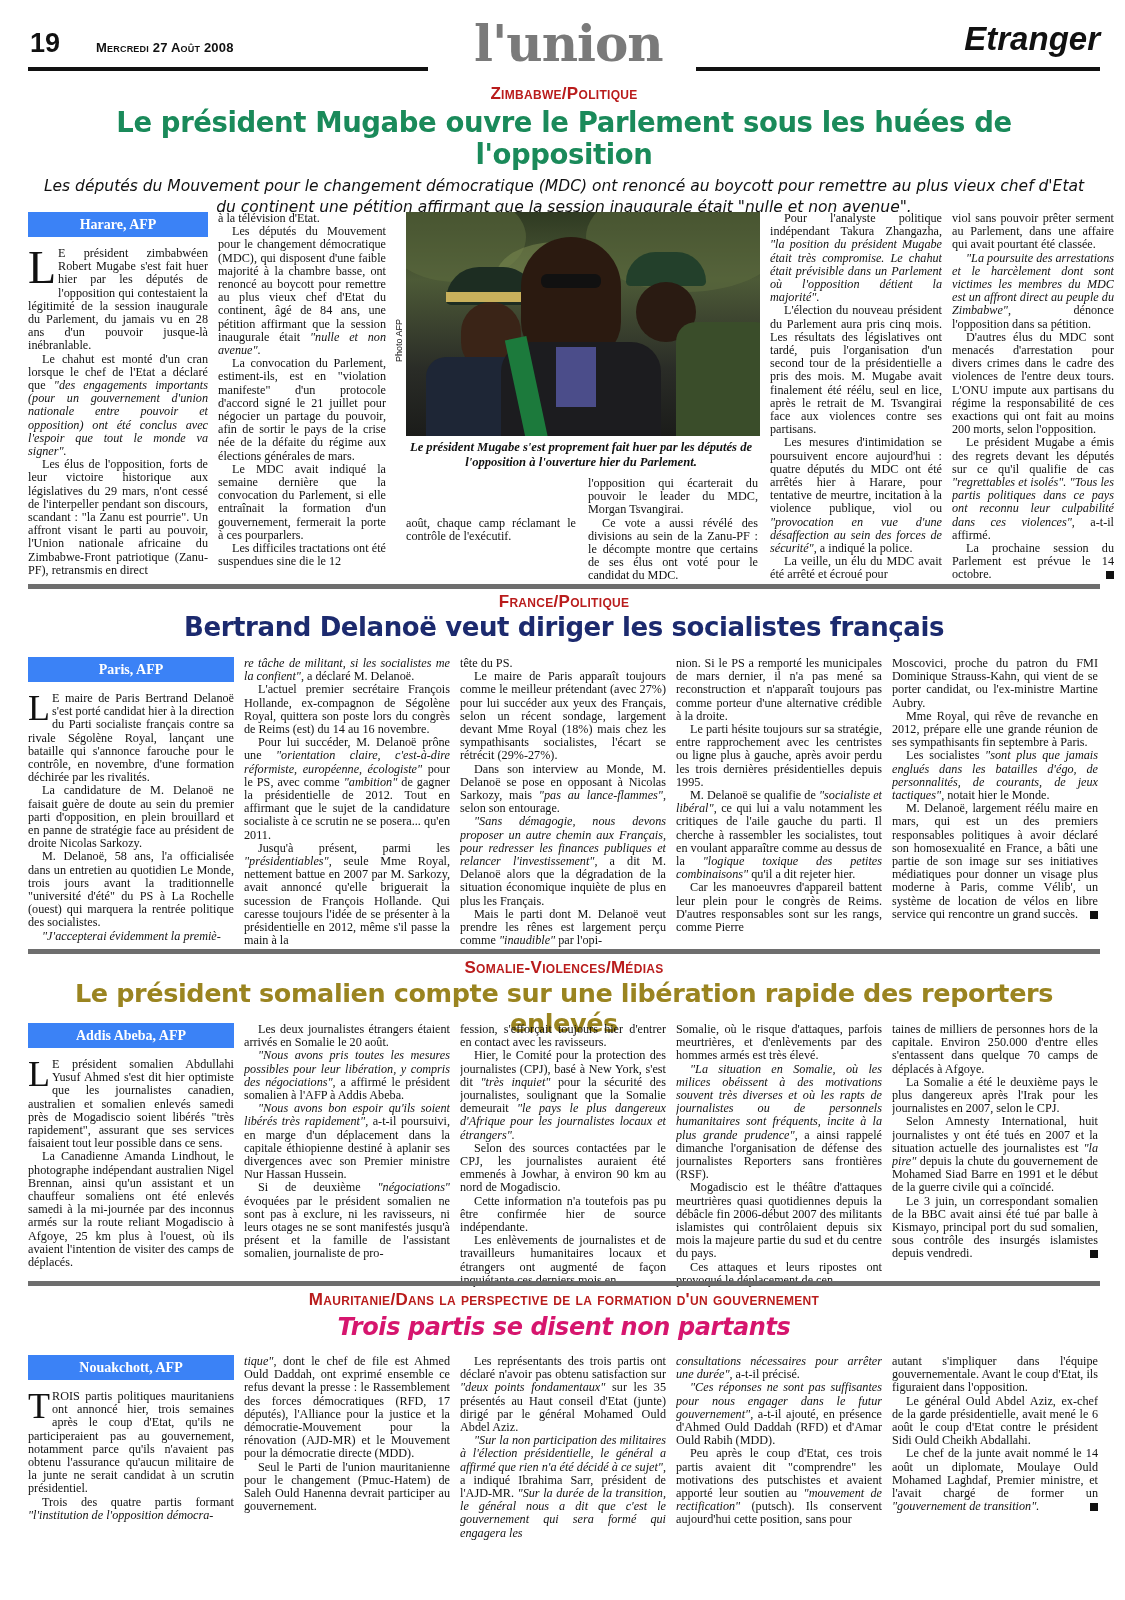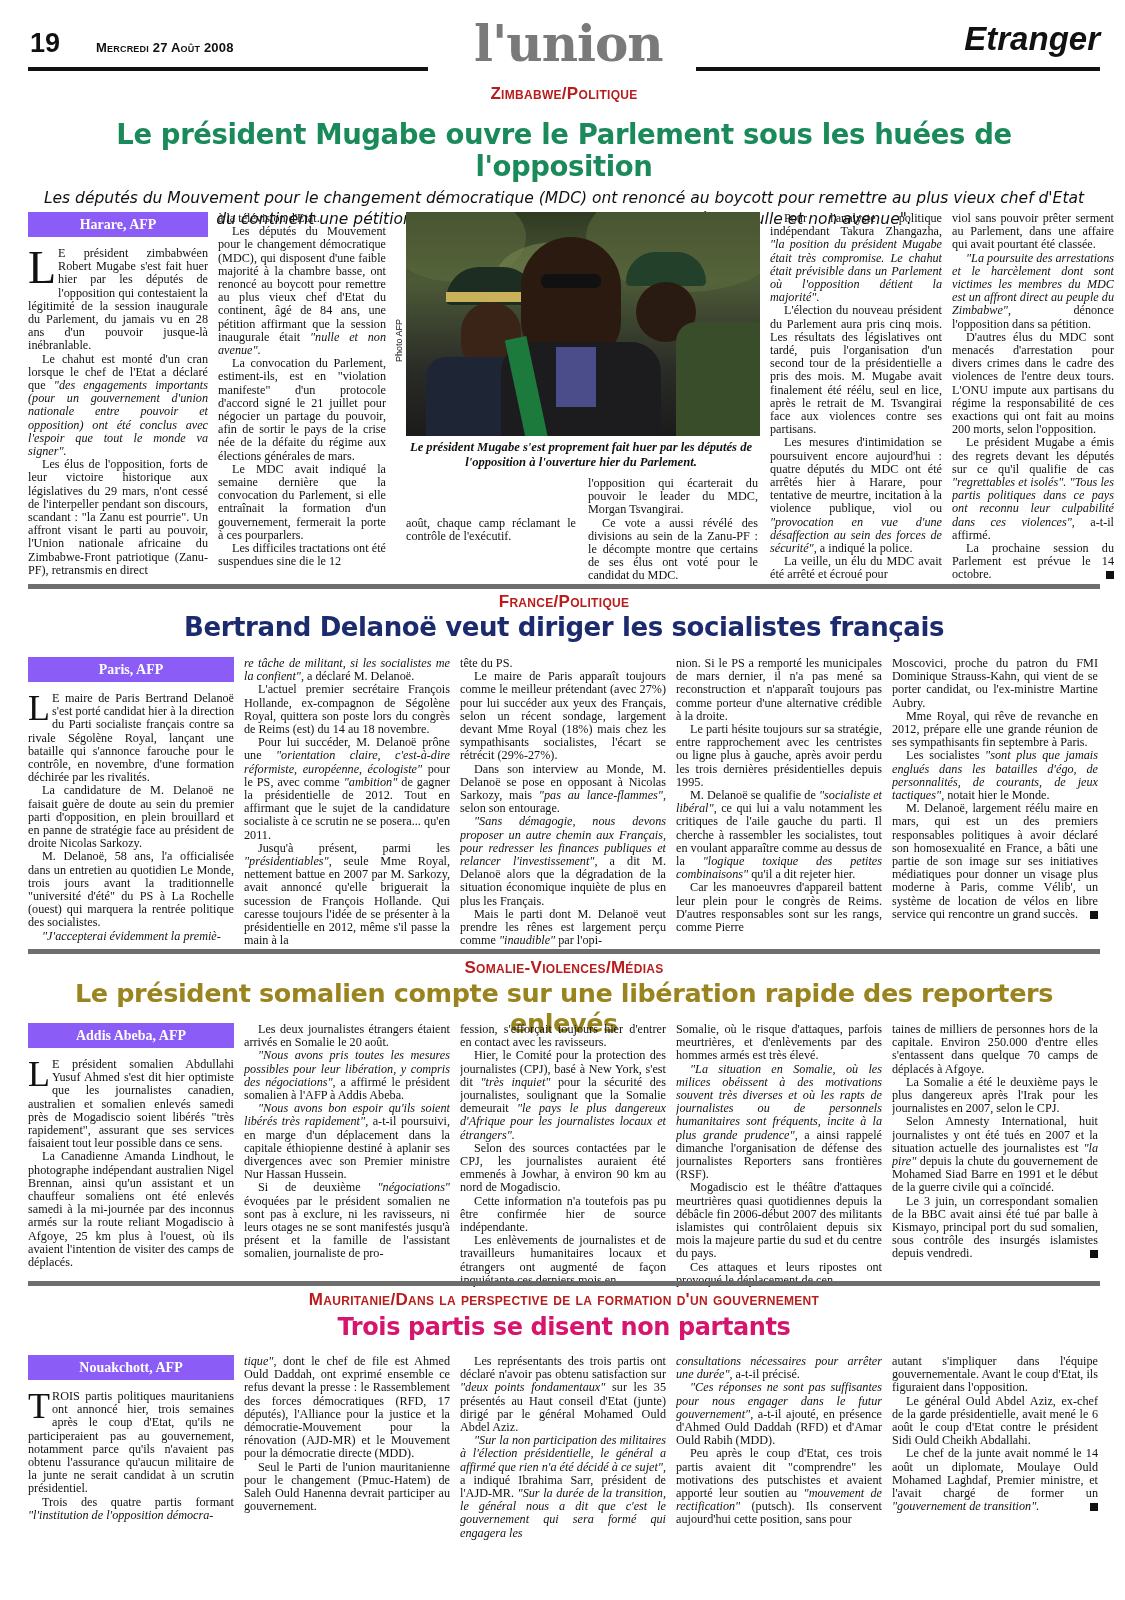--- a/index.html
+++ b/index.html
@@ -20,21 +20,21 @@
   .kicker { text-align: center; font-family: "Liberation Sans", sans-serif; font-weight: bold; font-variant: small-caps; color: #b91c1c; font-size: 17px; letter-spacing: 0.3px; }
   .headline { text-align: center; font-family: "DejaVu Sans", sans-serif; font-weight: bold; letter-spacing: -0.4px; }
   .standfirst { text-align: center; font-family: "DejaVu Sans", sans-serif; font-style: italic; font-size: 15.5px; line-height: 21px; color: #111; margin-top: 6px; padding: 0 6px; }
   .sep { position: absolute; left: 28px; width: 1072px; height: 5px; background: #6e6e6e; }
 
   .cols { position: absolute; left: 0; display: flex; gap: 10px; }
   .col { width: 206px; font-size: 12.2px; line-height: 13.2px; text-align: justify; hyphens: auto; overflow: hidden; }
   .col p { text-indent: 14px; }
   .col p.noindent { text-indent: 0; }
   .col em { font-style: italic; }
-  .dateline { background: #8b5cf6; color: #fff; font-weight: bold; font-size: 14px; text-align: center; height: 25px; line-height: 25px; margin-bottom: 10px; font-family: "Liberation Serif", serif; }
+  .dateline { background: #3b82f6; color: #fff; font-weight: bold; font-size: 14px; text-align: center; height: 25px; line-height: 25px; margin-bottom: 10px; font-family: "Liberation Serif", serif; }
   .dropcap { float: left; font-size: 46px; line-height: 38px; margin: 2px 2px 0 0; font-family: "Liberation Serif", serif; }
   .endmark { display: inline-block; width: 8px; height: 8px; background: #111; float: right; margin-top: 3px; }
   .photo { position: relative; width: 354px; height: 224px; margin-left: 10px; overflow: hidden; background: linear-gradient(180deg, #2f3a22 0%, #4d5a37 30%, #2a2c27 70%, #1b1c1a 100%); }
   .photo .bg-leaf { position: absolute; border-radius: 50%; background: #5d6b3e; opacity: 0.55; }
   .photo .figure { position: absolute; }
   .photo-credit { position: absolute; left: -2px; top: 150px; transform: rotate(-90deg); transform-origin: left top; font-family: "Liberation Sans", sans-serif; font-size: 9px; color: #111; white-space: nowrap; }
   .caption { text-align: center; font-style: italic; font-weight: bold; font-size: 12.6px; line-height: 15px; margin-top: 4px; padding-left: 6px; }
 </style>
 </head>
 <body>
@@ -43,21 +43,21 @@
   <div class="page-num">19</div>
   <div class="page-date">Mercredi 27 Août 2008</div>
   <div class="rule-left"></div>
   <div class="logo">l'union</div>
   <div class="rule-right"></div>
   <div class="section-name">Etranger</div>
 </div>
 
 <div class="article" style="top:84px;">
   <div class="kicker">Zimbabwe/Politique</div>
-  <div class="headline" style="font-size:27.5px; color:#1a8a5a; margin-top:14px;">Le président Mugabe ouvre le Parlement sous les huées de l'opposition</div>
+  <div class="headline" style="font-size:27.5px; color:#1a8a5a; margin-top:2px;">Le président Mugabe ouvre le Parlement sous les huées de l'opposition</div>
   <div class="standfirst">Les députés du Mouvement pour le changement démocratique (MDC) ont renoncé au boycott pour remettre au plus vieux chef d'Etat du continent une pétition affirmant que la session inaugurale était "nulle et non avenue".</div>
 </div>
 
 <div class="article" style="top:212px; height:370px;">
   <div class="cols" style="top:0;">
     <div class="col" style="width:180px;">
       <div class="dateline">Harare, AFP</div>
       <p class="noindent"><span class="dropcap">L</span><span>E président zimbabwéen Robert Mugabe s'est fait huer hier par les députés de l'opposition qui contestaient la légitimité de la session inaugurale du Parlement, du jamais vu en 28 ans d'un pouvoir jusque-là inébranlable.</span></p>
       <p><span>Le chahut est monté d'un cran lorsque le chef de l'Etat a déclaré que </span><em>"des engagements importants (pour un gouvernement d'union nationale entre pouvoir et opposition) ont été conclus avec l'espoir que tout le monde va signer".</em></p>
       <p>Les élus de l'opposition, forts de leur victoire historique aux législatives du 29 mars, n'ont cessé de l'interpeller pendant son discours, scandant : "la Zanu est pourrie". Un affront visant le parti au pouvoir, l'Union nationale africaine du Zimbabwe-Front patriotique (Zanu-PF), retransmis en direct</p>
@@ -131,21 +131,21 @@
   <div class="cols" style="top:0;">
     <div class="col">
       <div class="dateline">Paris, AFP</div>
       <p class="noindent"><span class="dropcap" style="font-size:36px; line-height:28px;">L</span><span>E maire de Paris Bertrand Delanoë s'est porté candidat hier à la direction du Parti socialiste français contre sa rivale Ségolène Royal, lançant une bataille qui s'annonce farouche pour le contrôle, en novembre, d'une formation déchirée par les rivalités.</span></p>
       <p>La candidature de M. Delanoë ne faisait guère de doute au sein du premier parti d'opposition, en plein brouillard et en panne de stratégie face au président de droite Nicolas Sarkozy.</p>
       <p>M. Delanoë, 58 ans, l'a officialisée dans un entretien au quotidien Le Monde, trois jours avant la traditionnelle "université d'été" du PS à La Rochelle (ouest) qui marquera la rentrée politique des socialistes.</p>
       <p><em>"J'accepterai évidemment la premiè-</em></p>
     </div>
     <div class="col">
       <p class="noindent"><em>re tâche de militant, si les socialistes me la confient"</em><span>, a déclaré M. Delanoë.</span></p>
-      <p>L'actuel premier secrétaire François Hollande, ex-compagnon de Ségolène Royal, quittera son poste lors du congrès de Reims (est) du 14 au 18 novembre.</p>
+      <p>L'actuel premier secrétaire François Hollande, ex-compagnon de Ségolène Royal, quittera son poste lors du congrès de Reims (est) du 14 au 16 novembre.</p>
       <p><span>Pour lui succéder, M. Delanoë prône une </span><em>"orientation claire, c'est-à-dire réformiste, européenne, écologiste"</em><span> pour le PS, avec comme </span><em>"ambition"</em><span> de gagner la présidentielle de 2012. Tout en affirmant que le sujet de la candidature socialiste à ce scrutin ne se posera... qu'en 2011.</span></p>
       <p><span>Jusqu'à présent, parmi les </span><em>"présidentiables"</em><span>, seule Mme Royal, nettement battue en 2007 par M. Sarkozy, avait annoncé qu'elle briguerait la sucession de François Hollande. Qui caresse toujours l'idée de se présenter à la présidentielle en 2012, même s'il passe la main à la</span></p>
     </div>
     <div class="col">
       <p class="noindent">tête du PS.</p>
       <p>Le maire de Paris apparaît toujours comme le meilleur prétendant (avec 27%) pour lui succéder aux yeux des Français, selon un récent sondage, largement devant Mme Royal (18%) mais chez les sympathisants socialistes, l'écart se rétrécit (29%-27%).</p>
       <p><span>Dans son interview au Monde, M. Delanoë se pose en opposant à Nicolas Sarkozy, mais </span><em>"pas au lance-flammes"</em><span>, selon son entourage.</span></p>
       <p><em>"Sans démagogie, nous devons proposer un autre chemin aux Français, pour redresser les finances publiques et relancer l'investissement"</em><span>, a dit M. Delanoë alors que la dégradation de la situation économique inquiète de plus en plus les Français.</span></p>
       <p><span>Mais le parti dont M. Delanoë veut prendre les rênes est largement perçu comme </span><em>"inaudible"</em><span> par l'opi-</span></p>
     </div>
@@ -203,21 +203,21 @@
       <p><span>Selon Amnesty International, huit journalistes y ont été tués en 2007 et la situation actuelle des journalistes est </span><em>"la pire"</em><span> depuis la chute du gouvernement de Mohamed Siad Barre en 1991 et le début de la guerre civile qui a coïncidé.</span></p>
       <p><span>Le 3 juin, un correspondant somalien de la BBC avait ainsi été tué par balle à Kismayo, principal port du sud somalien, sous contrôle des insurgés islamistes depuis vendredi.</span><span class="endmark"></span></p>
     </div>
   </div>
 </div>
 
 <div class="sep" style="top:1281px;"></div>
 
 <div class="article" style="top:1290px;">
   <div class="kicker">Mauritanie/Dans la perspective de la formation d'un gouvernement</div>
-  <div class="headline" style="font-size:24px; color:#d6166e; margin-top:3px;">Trois partis se disent non partants</div>
+  <div class="headline" style="font-size:24px; color:#d6166e; margin-top:3px;font-style:italic;">Trois partis se disent non partants</div>
 </div>
 
 <div class="article" style="top:1355px; height:190px;">
   <div class="cols" style="top:0;">
     <div class="col">
       <div class="dateline">Nouakchott, AFP</div>
       <p class="noindent"><span class="dropcap" style="font-size:36px; line-height:28px;">T</span><span>ROIS partis politiques mauritaniens ont annoncé hier, trois semaines après le coup d'Etat, qu'ils ne participeraient pas au gouvernement, notamment parce qu'ils n'avaient pas obtenu l'assurance qu'aucun militaire de la junte ne serait candidat à un scrutin présidentiel.</span></p>
       <p><span>Trois des quatre partis formant </span><em>"l'institution de l'opposition démocra-</em></p>
     </div>
     <div class="col">

